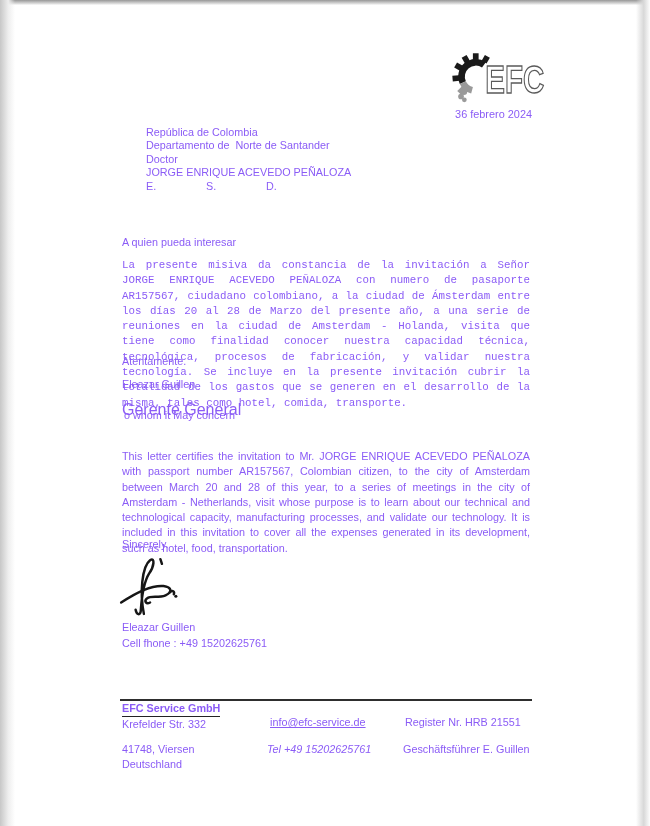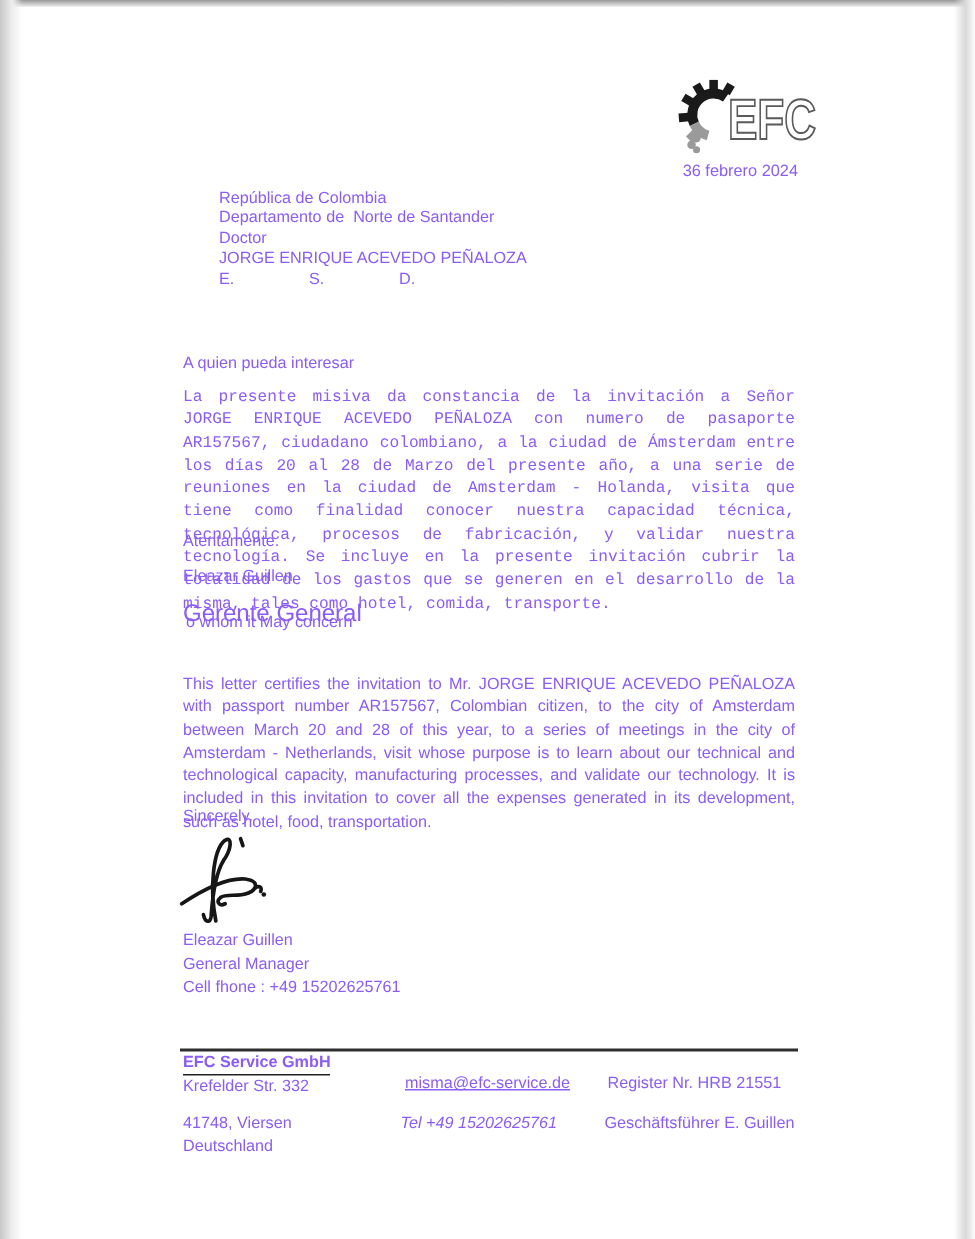--- a/index.html
+++ b/index.html
@@ -116,26 +116,25 @@
         <path d="M 5,47 C 17,39 34,30 46,31 C 54,32 55,37 48,40 C 41,43 34,40 30,43 C 27,45.5 29,49 33,47"></path>
         <path d="M 52,37 C 55,35 57,36 56,39"></path>
         <path d="M 43,5 L 44.5,9.5"></path>
       </g>
       <circle cx="58" cy="41" r="1.5" fill="#161616"></circle>
     </svg>
   </div>
 
   <div class="abs sig-block">
     <div>Eleazar Guillen</div>
-    <div>General Manager</div>
     <div class="pre">Cell fhone : +49 15202625761</div>
   </div>
 
   <div class="abs footer-rule"></div>
   <div class="abs f f-company">EFC Service GmbH</div>
   <div class="abs f f-street">Krefelder Str. 332</div>
   <div class="abs f f-city">41748, Viersen</div>
   <div class="abs f f-country">Deutschland</div>
-  <div class="abs f f-email">misma@efc-service.de</div>
+  <div class="abs f f-email">info@efc-service.de</div>
   <div class="abs f f-phone">Tel +49 15202625761</div>
   <div class="abs f f-register">Register Nr. HRB 21551</div>
   <div class="abs f f-manager">Geschäftsführer E. Guillen</div>
 </div>
 
 </body></html>

